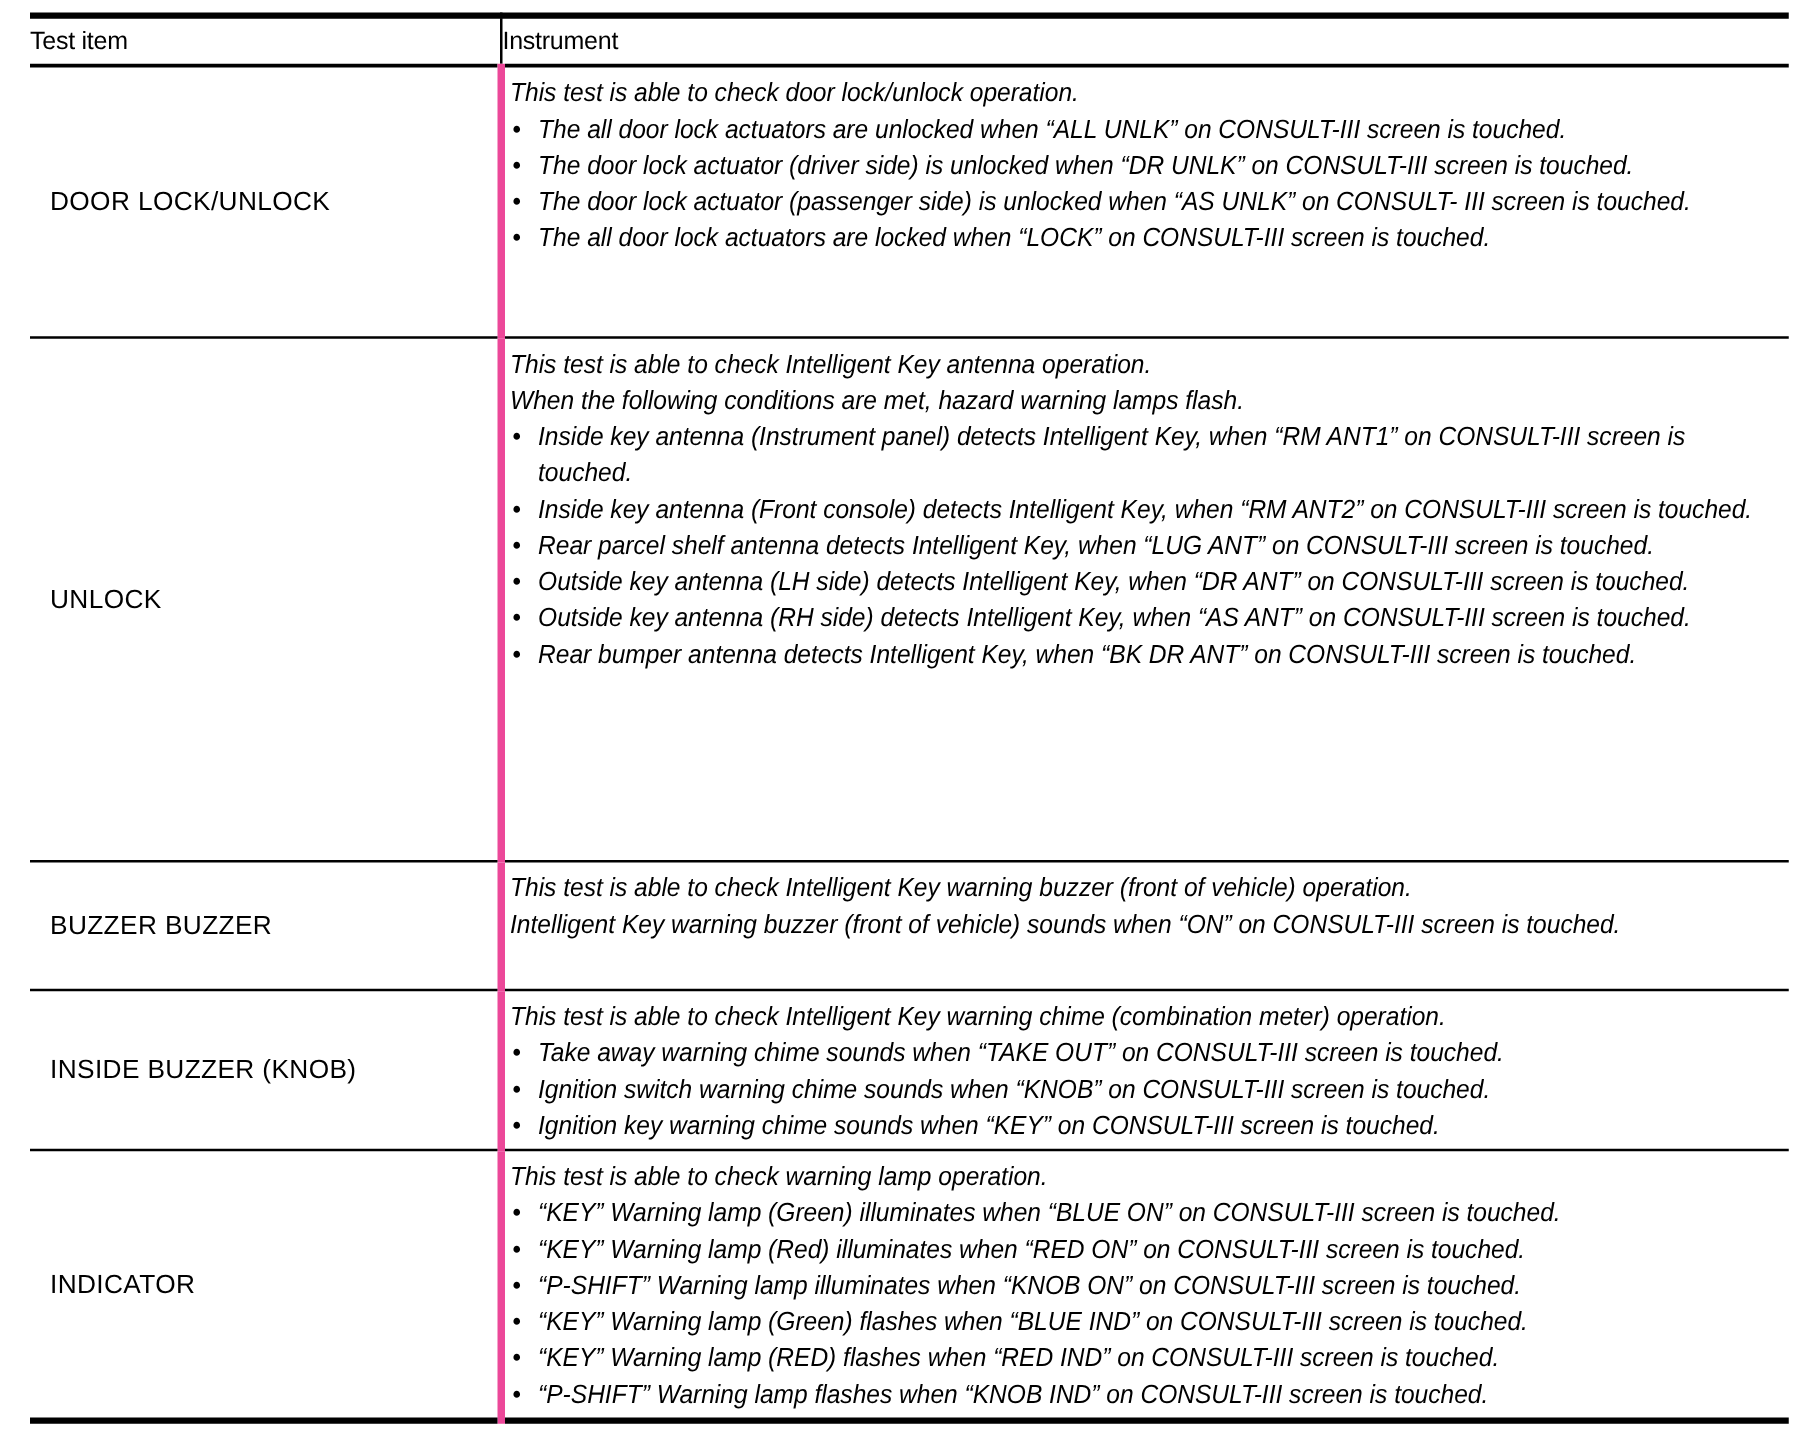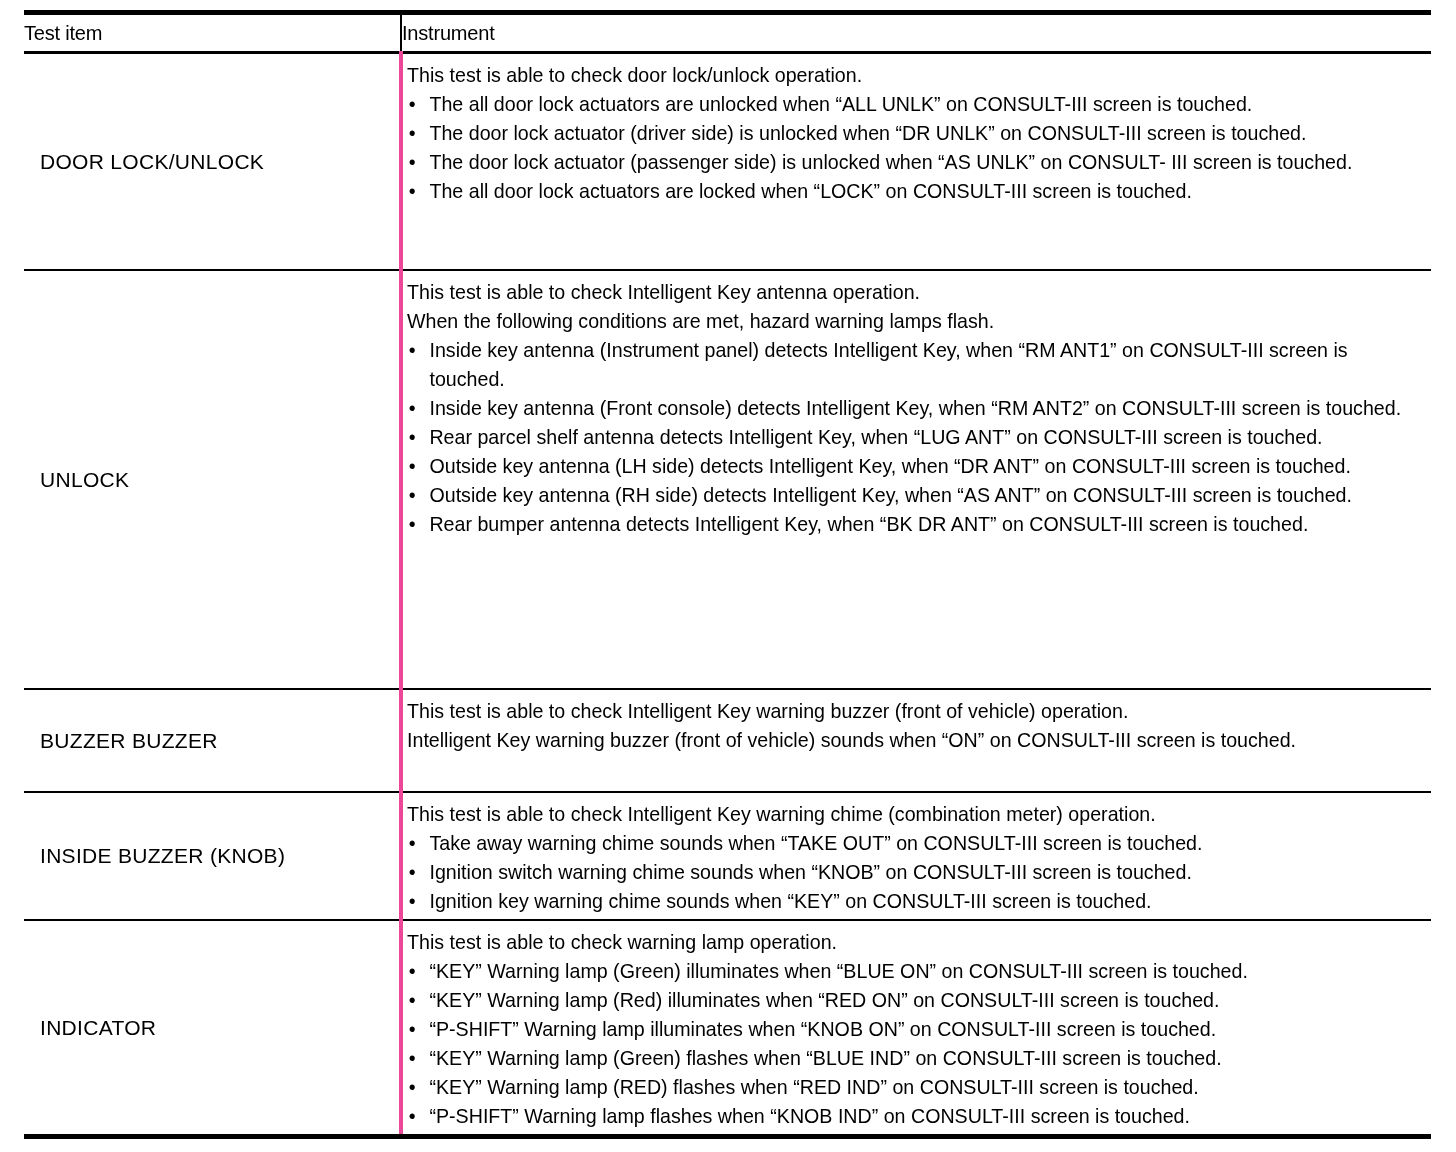--- a/index.html
+++ b/index.html
@@ -44,27 +44,28 @@
     .doc-table tbody tr { border-bottom: 2px solid #000; }
     .doc-table tbody tr.last { border-bottom: 5px solid #000; }
 
     .doc-table td {
       padding: 0;
       vertical-align: middle;
       font-size: 21px;
       line-height: 29px;
     }
     .doc-table td.item {
-      border-right: 4px solid #ec4899;
+      border-right: 6px solid #ec4899;
       padding-left: 16px;
       letter-spacing: 0.3px;
     }
     .doc-table td.desc {
       padding: 6px 8px 4px 4px;
       vertical-align: top;
+      font-style: italic;
     }
     .line { display: block; white-space: nowrap; }
     .bullet {
       display: flex;
       align-items: flex-start;
     }
     .bullet .dot {
       flex: 0 0 24px;
       width: 24px;
       text-align: left;

